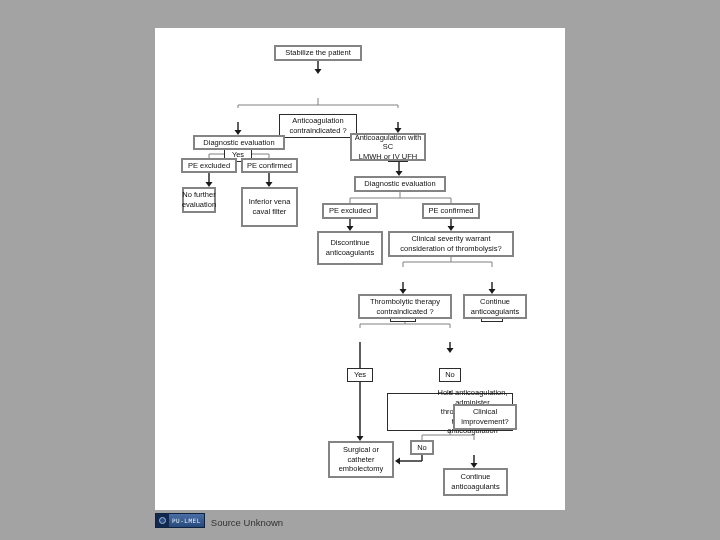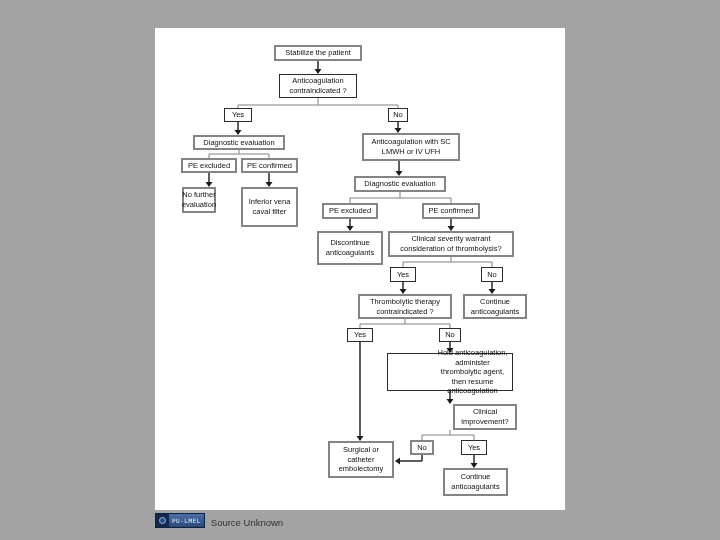--- a/index.html
+++ b/index.html
@@ -7,21 +7,21 @@
           font-family:"Liberation Sans",sans-serif;}
   #panel{position:absolute;left:155px;top:28px;width:410px;height:482px;background:#FFFFFF;}
   #edges{position:absolute;left:0;top:0;width:720px;height:540px;z-index:1;pointer-events:none;}
   #nodes .flow-node{
     position:absolute;z-index:2;background:#FFFFFF;box-sizing:border-box;
     display:flex;align-items:center;justify-content:center;
     text-align:center;white-space:pre-line;
     font-size:7.5px;line-height:1.28;color:#111;padding:0 1px;
   }
   #nodes .v-gray{border:2px solid #848484;}
-  #nodes .v-dark{border:1px solid #2B2B2B;}
+  #nodes .v-dark{border:1px solid #2B2B2B;margin-top:40px;}
   #footer{position:absolute;left:155px;top:512px;height:16px;display:flex;align-items:flex-end;z-index:3;}
   #badge{display:flex;align-items:stretch;height:13px;border:1px solid #0E2240;}
   #badge-icon{width:13px;background:#12294F;display:flex;align-items:center;justify-content:center;}
   #badge-dot{width:7px;height:7px;border:1px solid #9FB6D8;border-radius:50%;box-sizing:border-box;
              background:#2A4C7F;}
   #badge-text{background:linear-gradient(#4A6FA5,#27497A);color:#E8EEF7;font-size:6px;
               font-family:"DejaVu Sans Mono",monospace;display:flex;align-items:center;
               padding:0 3px;letter-spacing:.5px;}
   #source-text{margin-left:6px;font-size:9.5px;color:#333;}
 </style>
@@ -87,21 +87,21 @@
       <line x1="474" y1="455" x2="474" y2="464" stroke="#1a1a1a" stroke-width="1.4"></line>
       <polygon points="470.5,463 477.5,463 474,468" fill="#1a1a1a"></polygon>
     </svg>
   <div id="nodes">
       <div class="flow-node v-gray" style="left: 274px; top: 45px; width: 88px; height: 16px;">Stabilize the patient</div>
       <div class="flow-node v-dark" style="left: 279px; top: 74px; width: 78px; height: 24px;">Anticoagulation
 contraindicated ?</div>
       <div class="flow-node v-dark" style="left: 224px; top: 108px; width: 28px; height: 14px;">Yes</div>
       <div class="flow-node v-dark" style="left: 388px; top: 108px; width: 20px; height: 14px;">No</div>
       <div class="flow-node v-gray" style="left: 193px; top: 135px; width: 92px; height: 15px;">Diagnostic evaluation</div>
-      <div class="flow-node v-gray" style="left: 362px; top: 133px; width: 98px; height: 28px;">Anticoagulation with SC
+      <div class="flow-node v-gray" style="left: 350px; top: 133px; width: 76px; height: 28px;">Anticoagulation with SC
 LMWH or IV UFH</div>
       <div class="flow-node v-gray" style="left: 181px; top: 158px; width: 56px; height: 15px;">PE excluded</div>
       <div class="flow-node v-gray" style="left: 241px; top: 158px; width: 57px; height: 15px;">PE confirmed</div>
       <div class="flow-node v-gray" style="left: 182px; top: 187px; width: 34px; height: 26px;">No further
 evaluation</div>
       <div class="flow-node v-gray" style="left: 241px; top: 187px; width: 57px; height: 40px;">Inferior vena
 caval filter</div>
       <div class="flow-node v-gray" style="left: 354px; top: 176px; width: 92px; height: 16px;">Diagnostic evaluation</div>
       <div class="flow-node v-gray" style="left: 322px; top: 203px; width: 56px; height: 16px;">PE excluded</div>
       <div class="flow-node v-gray" style="left: 422px; top: 203px; width: 58px; height: 16px;">PE confirmed</div>

